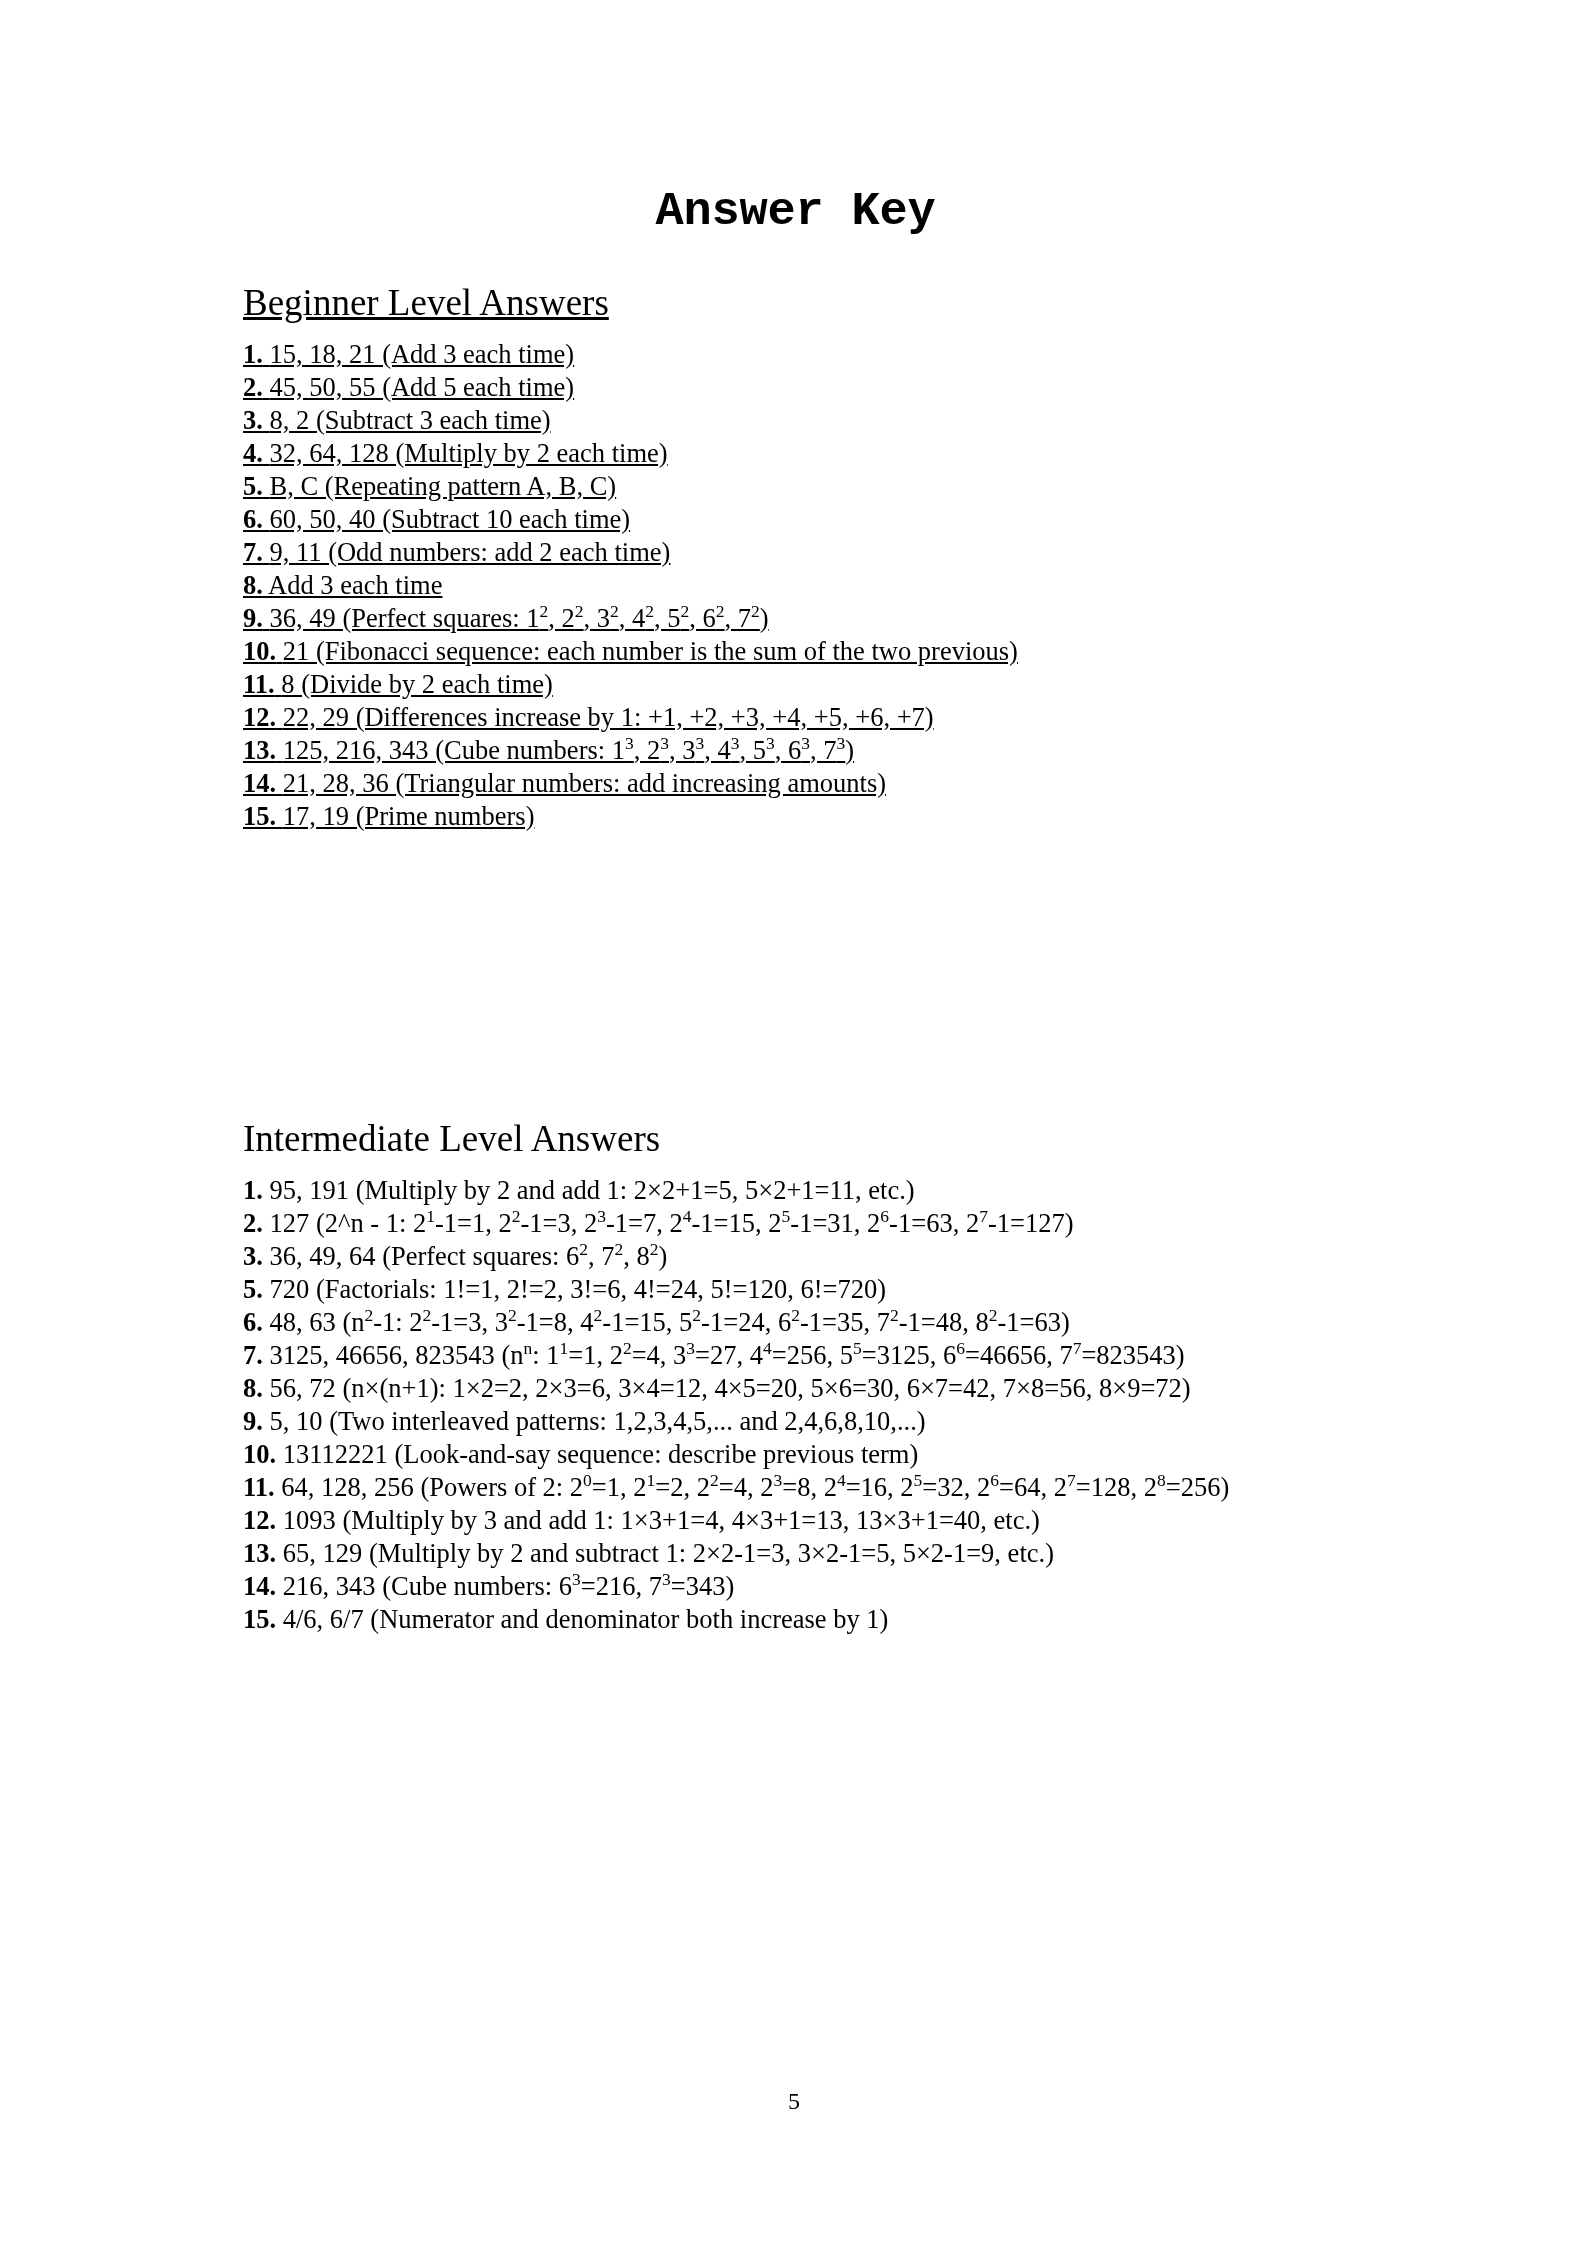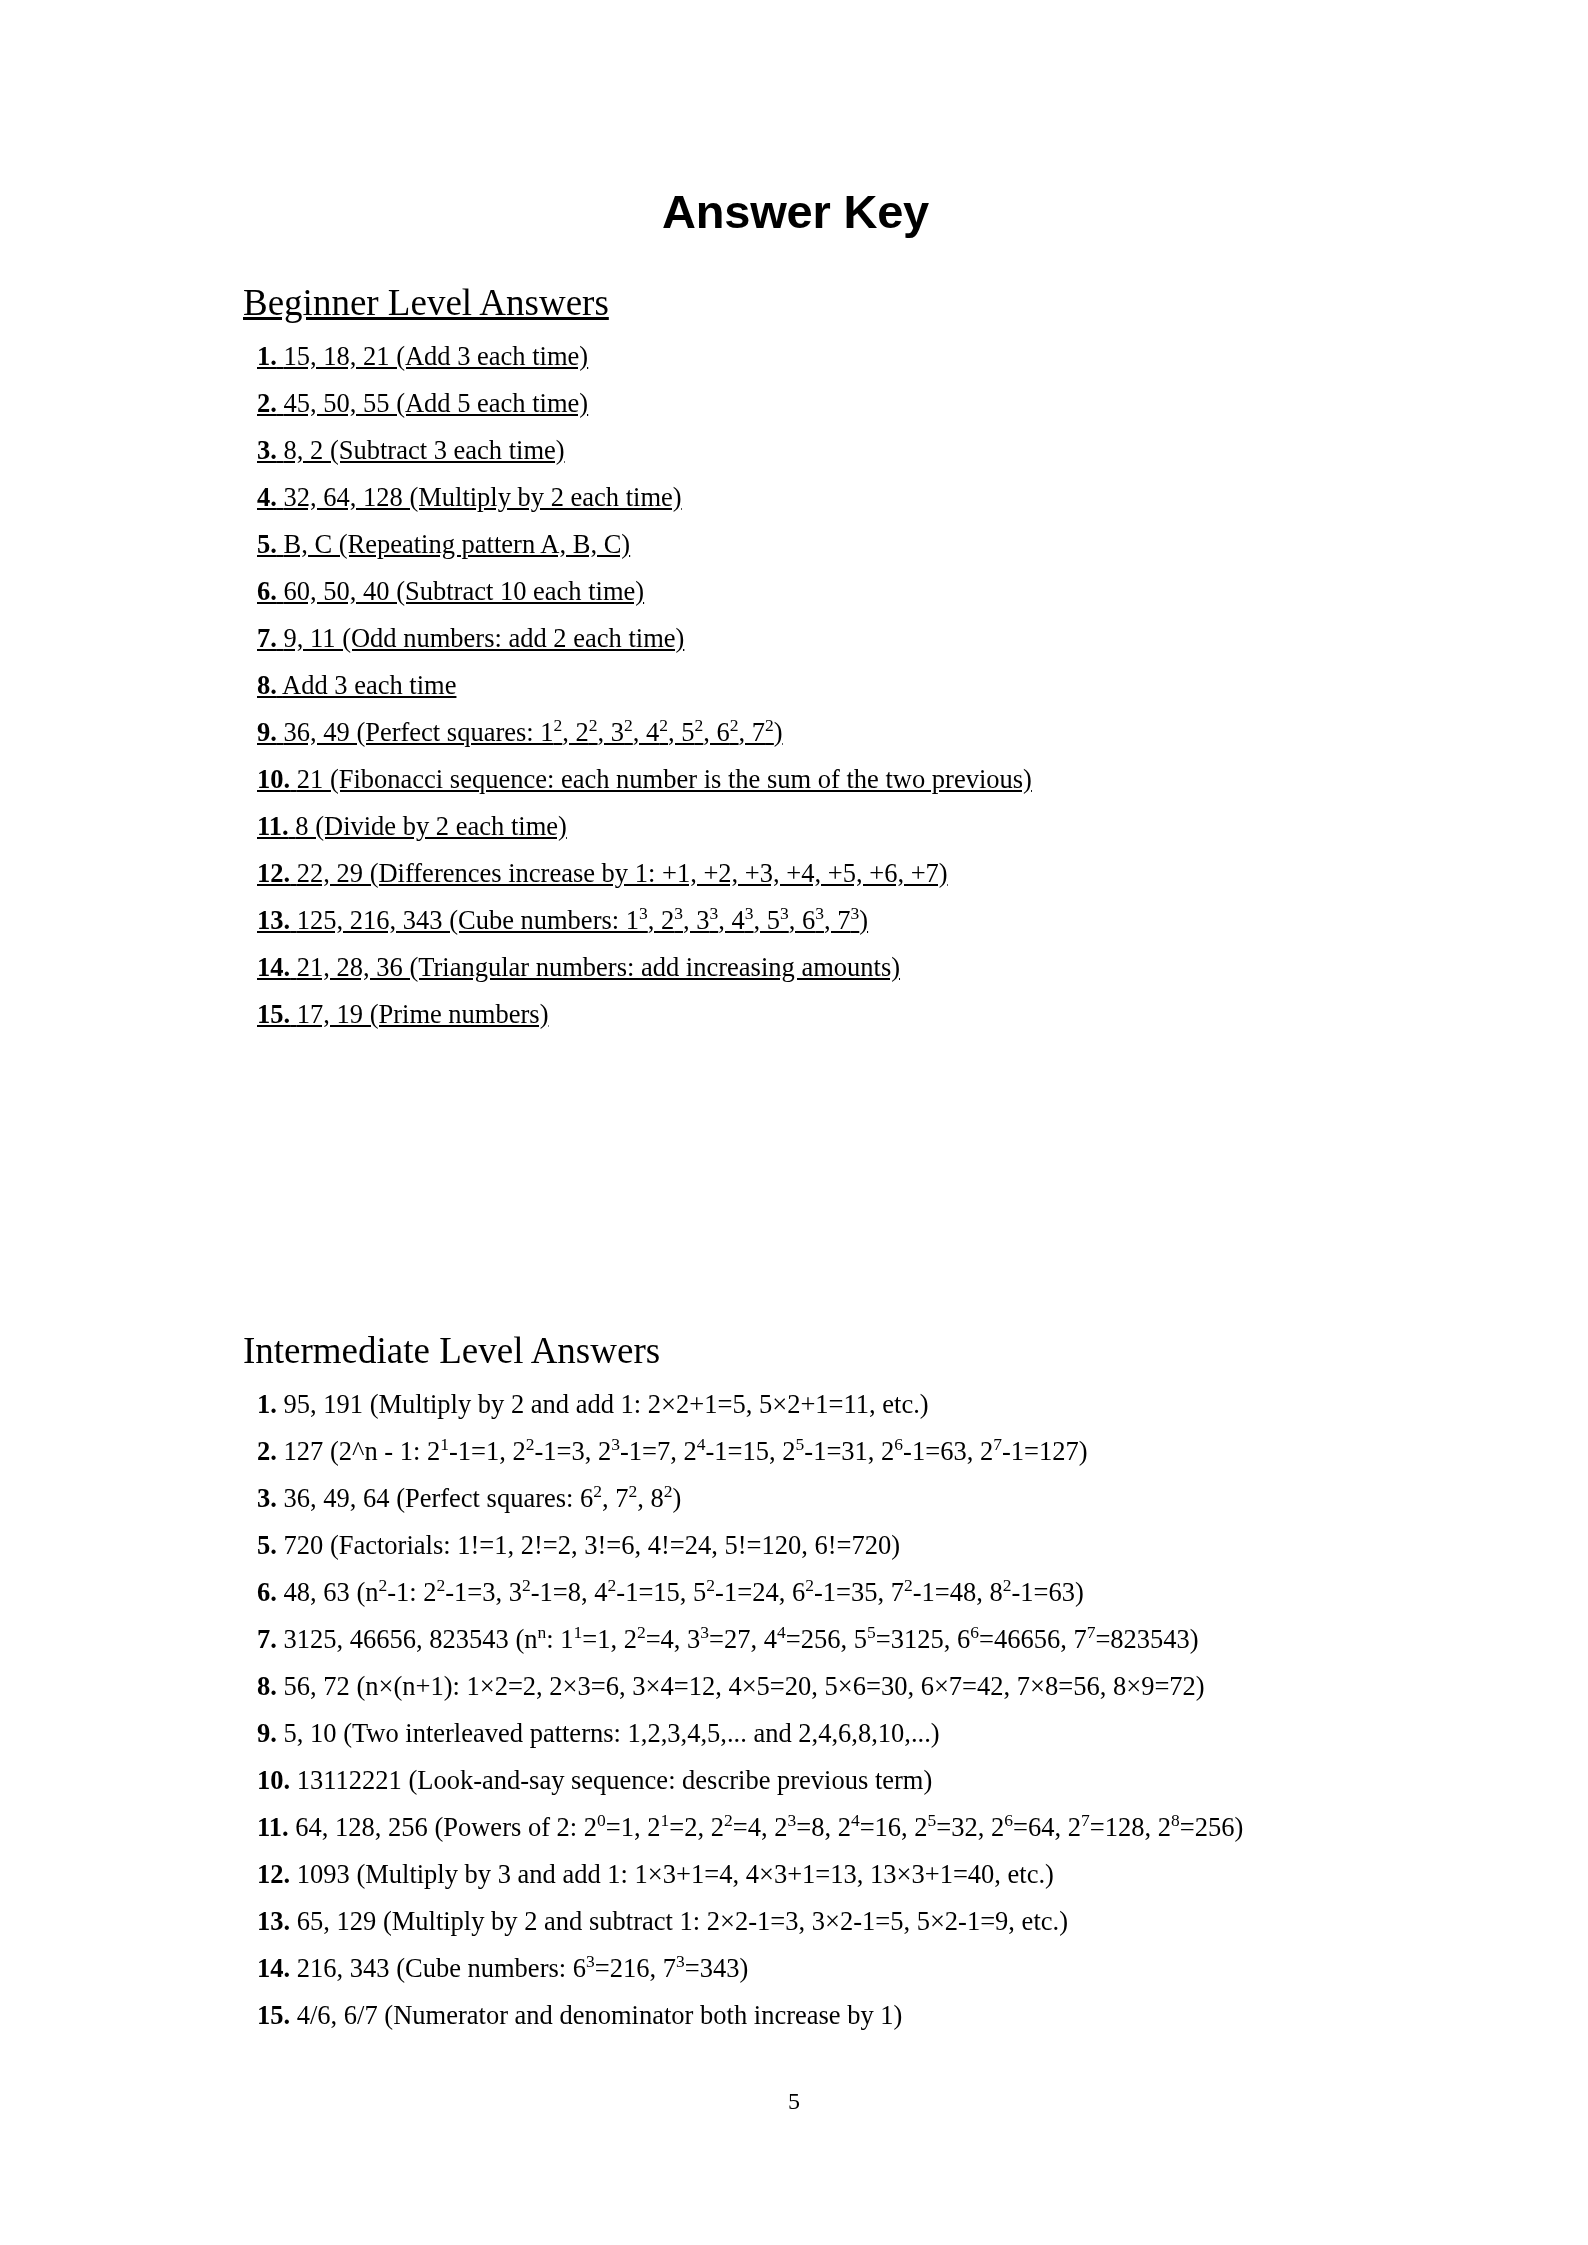--- a/index.html
+++ b/index.html
@@ -16,21 +16,21 @@
     box-sizing: border-box;
     overflow: hidden;
   }
   .content {
     position: absolute;
     left: 243px;
     top: 0;
     width: 1105px;
   }
   .doc-title {
-    font-family: Liberation Sans, sans-serif;
+    font-family: Liberation Mono, monospace;
     font-weight: bold;
     font-size: 47px;
     color: #000000;
     text-align: center;
     margin: 0;
     padding-top: 186px;
     line-height: 1.1;
     letter-spacing: -0.2px;
   }
   .section {
@@ -54,21 +54,21 @@
   .answer-list {
     list-style: none;
     margin: 0;
     padding: 0;
     font-family: "Liberation Serif", serif;
     font-size: 26.5px;
     line-height: 1.245;
     color: #000000;
   }
   .answer-item {
-    margin: 14px;
+    margin: 0;
     padding: 0;
     text-indent: 0;
   }
   .answer-num {
     font-weight: bold;
   }
   .answer-text {
     font-weight: normal;
   }
   sup {

